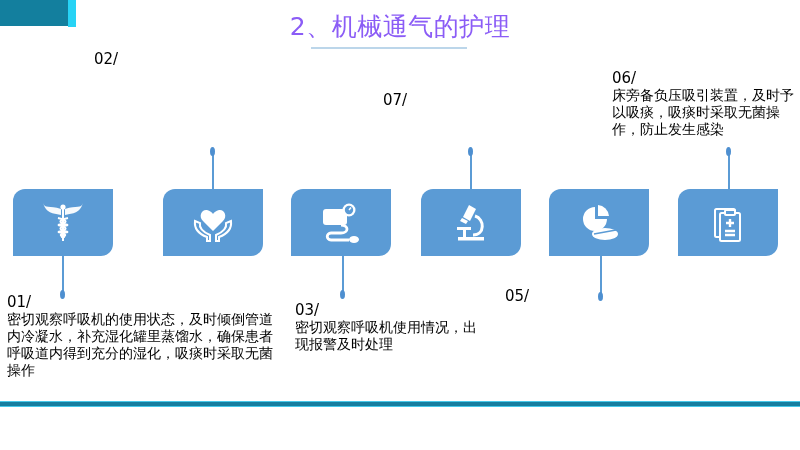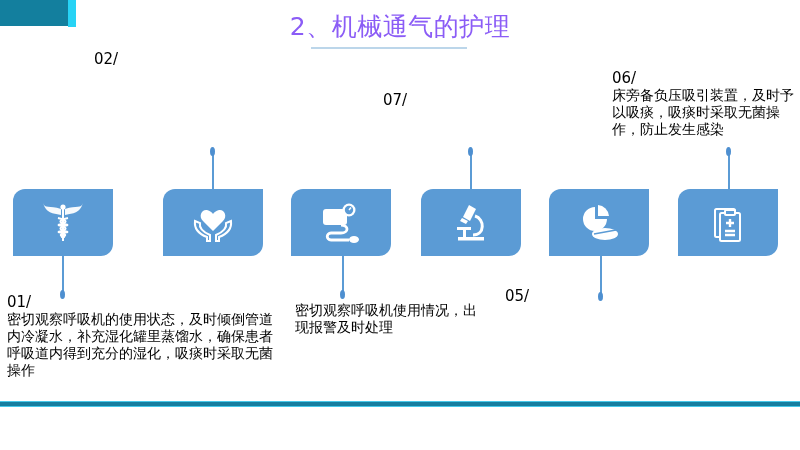--- a/index.html
+++ b/index.html
@@ -63,20 +63,21 @@
     <circle cx="30" cy="9" r="6.5" fill="#fff"></circle>
     <circle cx="30" cy="9" r="4.2" fill="#5b9bd5"></circle>
     <path d="M30 9 L32 6.5" stroke="#fff" stroke-width="1.4"></path>
     <path d="M22 24 C30 24 30 32 22 32 L12 32 C7 32 7 39 12 39 L30 39" fill="none" stroke="#fff" stroke-width="2.8"></path>
     <ellipse cx="35" cy="38.5" rx="5" ry="3.5"></ellipse>
   </svg>
 </div>
 <div class="vline" style="left:342px;top:256px;height:42px;"></div>
 <div class="dot" style="left:340px;top:290px;"></div>
 <div class="note" style="left:295px;top:302px;width:190px;">
+  <span class="num">03/</span>
   <span>密切观察呼吸机使用情况，出现报警及时处理</span>
 </div>
 
 <div class="tile" style="left:421px;">
   <svg viewBox="0 0 44 44" fill="#fff">
     <path d="M20 4 L27 8 L21 20 L14 16z"></path>
     <path d="M13 17 L19 20 L17 23 L11 20z"></path>
     <path d="M26 15 C36 18 36 34 24 34" fill="none" stroke="#fff" stroke-width="3"></path>
     <rect x="8" y="26" width="14" height="3"></rect>
     <rect x="14" y="29" width="3" height="7"></rect>

